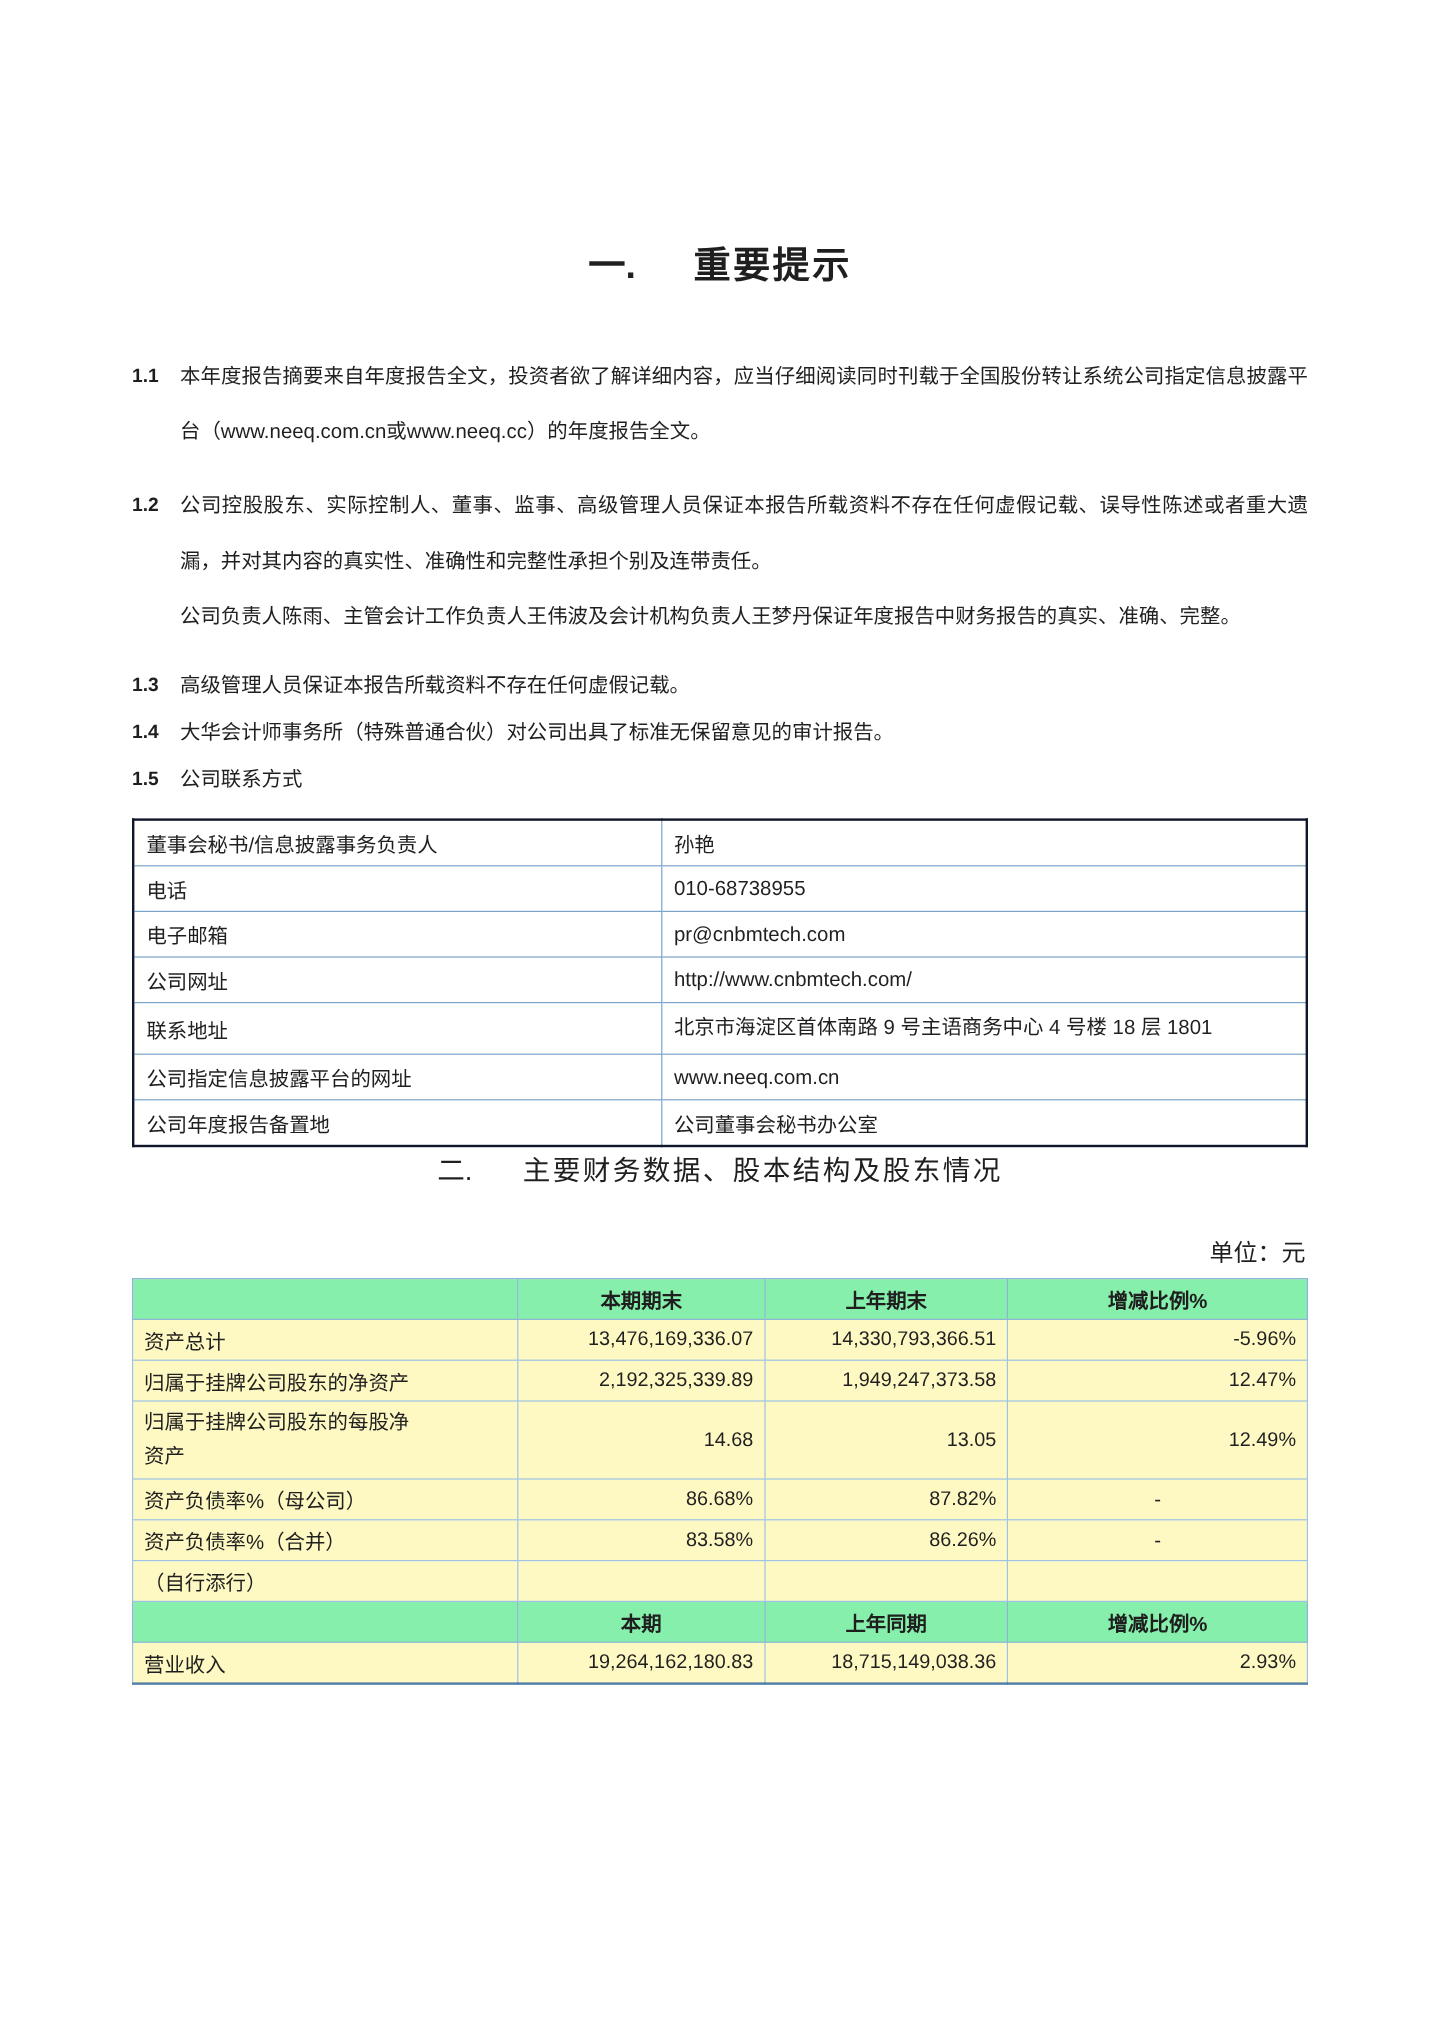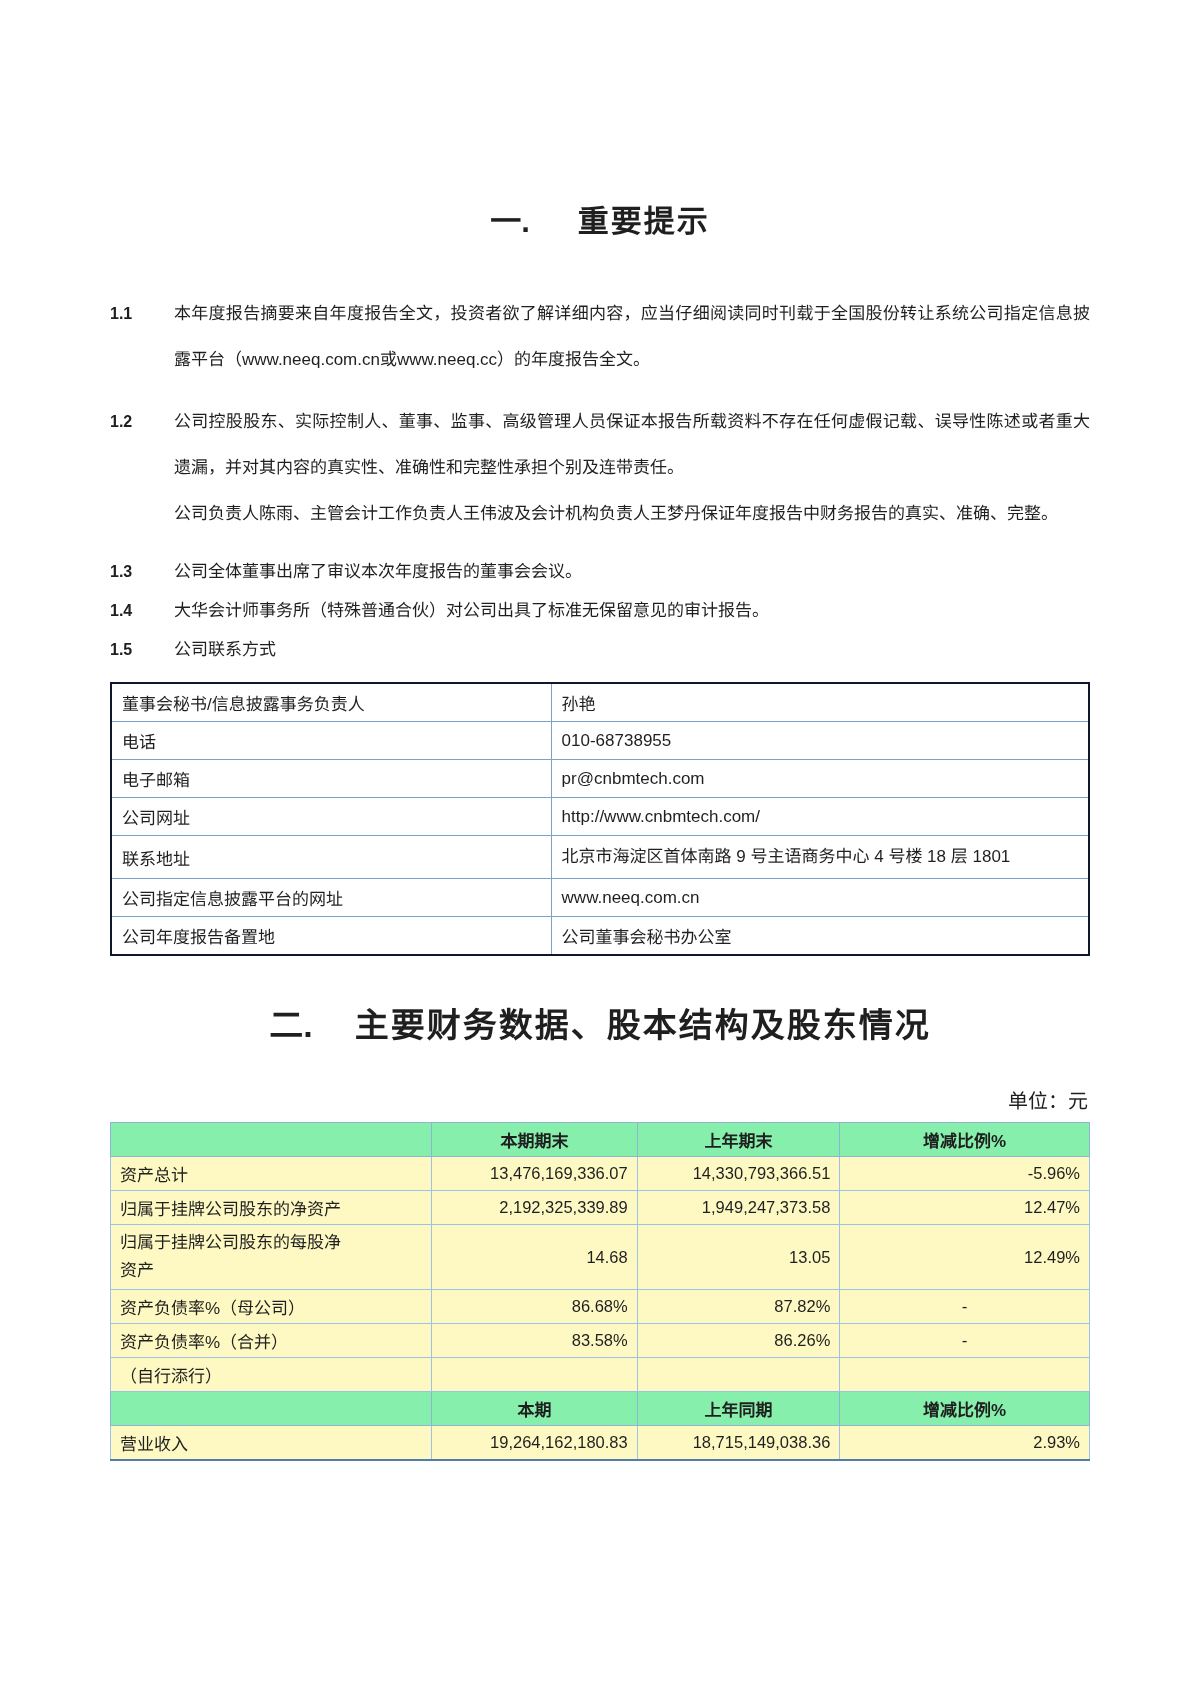--- a/index.html
+++ b/index.html
@@ -13,27 +13,27 @@
   .page {
     width: 1200px; height: 1695px;
     padding: 196px 110px 0 110px;
     background: #ffffff;
     overflow: hidden;
   }
 
   
   .doc-h1 { text-align: center; font-size: 31px; font-weight: bold; letter-spacing: 2px; margin-bottom: 50px; }
   .doc-h1 .h-num { margin-right: 48px; letter-spacing: 0; }
-  .doc-h2 { text-align: center; font-size: 34px; font-weight: bold; letter-spacing: 2px; margin-top: 42px; }
+  .doc-h2 { text-align: center; font-size: 23px; font-weight: normal; letter-spacing: 2px; }
   .doc-h2 .h-num { margin-right: 42px; letter-spacing: 0; }
 
   
   .item { display: flex; font-size: 17px; }
   .item .inum { flex: 0 0 40px; font-weight: bold; font-size: 16px; line-height: 46px; }
-  .item .itext { flex: 1; margin-left: 24px; }
+  .item .itext { flex: 1; }
   .item.loose .itext p { text-align: justify; line-height: 46px; margin: 0; }
   .item.loose .inum { line-height: 46px; }
   .item.loose { margin-bottom: 16px; }
   .item.tight .itext p { line-height: 38px; margin: 0; }
   .item.tight .inum { line-height: 38px; }
   .item.tight { margin-bottom: 1px; }
   .gap-before { margin-top: 10px; justify-content: flex-end; }
 
   
   table.contact {
@@ -103,21 +103,21 @@
     <span class="inum">1.2</span>
     <div class="itext">
       <p>公司控股股东、实际控制人、董事、监事、高级管理人员保证本报告所载资料不存在任何虚假记载、误导性陈述或者重大遗漏，并对其内容的真实性、准确性和完整性承担个别及连带责任。</p>
       <p>公司负责人陈雨、主管会计工作负责人王伟波及会计机构负责人王梦丹保证年度报告中财务报告的真实、准确、完整。</p>
     </div>
   </div>
 
   <div class="item tight gap-before">
     <span class="inum">1.3</span>
     <div class="itext">
-      <p>公司全体董事出席了审议本次年度报告的董事会会议。</p>
+      <p>高级管理人员保证本报告所载资料不存在任何虚假记载。</p>
     </div>
   </div>
 
   <div class="item tight">
     <span class="inum">1.4</span>
     <div class="itext">
       <p>大华会计师事务所（特殊普通合伙）对公司出具了标准无保留意见的审计报告。</p>
     </div>
   </div>
 

